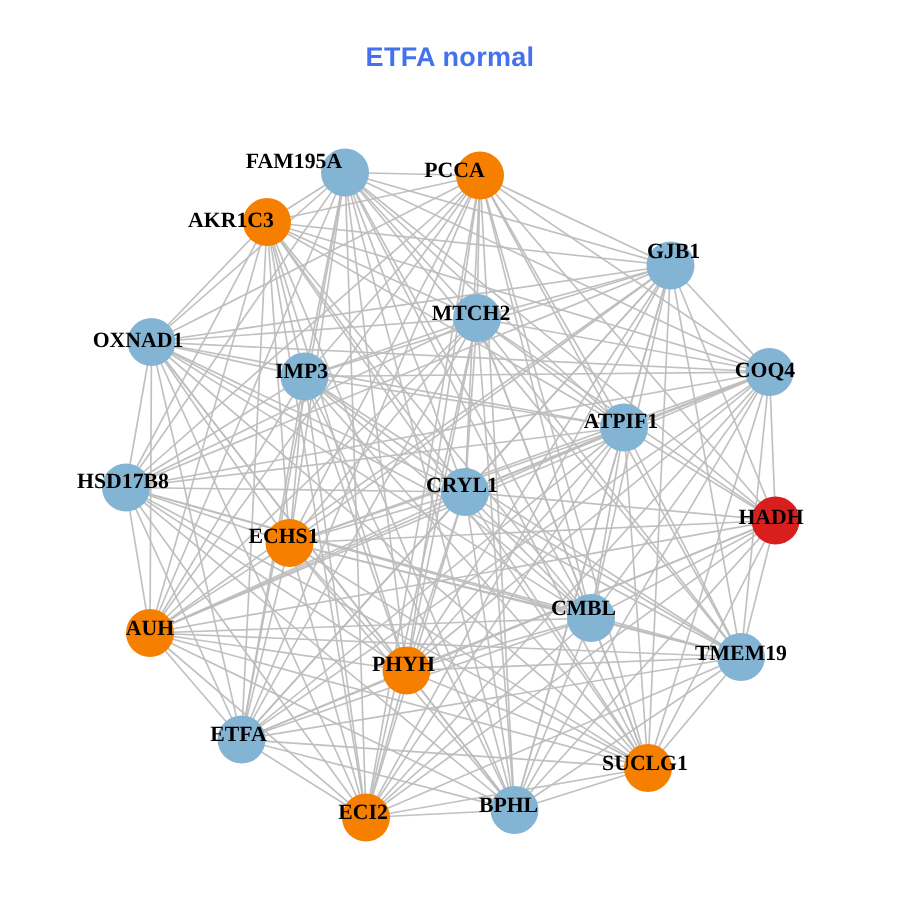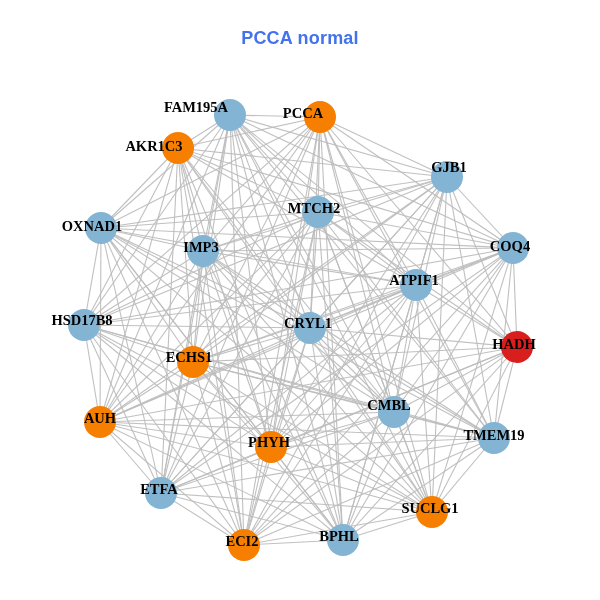--- a/index.html
+++ b/index.html
@@ -53,21 +53,21 @@
     paint-order: stroke;
     stroke: #ffffff;
     stroke-width: 0px;
   }
 </style>
 </head>
 <body>
 
 <div id="canvas">
 
-  <div id="title">PCCA normal</div>
+  <div id="title">ETFA normal</div>
 
   <svg id="graph" viewBox="0 0 600 600">
     <g id="edge-layer">
         <line x1="230" y1="115" x2="320" y2="117" class="edge" stroke="#bdbdbd"></line>
         <line x1="230" y1="115" x2="178" y2="148" class="edge" stroke="#bdbdbd"></line>
         <line x1="230" y1="115" x2="318" y2="212" class="edge" stroke="#bdbdbd"></line>
         <line x1="230" y1="115" x2="203" y2="251" class="edge" stroke="#bdbdbd"></line>
         <line x1="230" y1="115" x2="310" y2="328" class="edge" stroke="#bdbdbd"></line>
         <line x1="230" y1="115" x2="193" y2="362" class="edge" stroke="#bdbdbd"></line>
         <line x1="230" y1="115" x2="416" y2="285" class="edge" stroke="#bdbdbd"></line>

